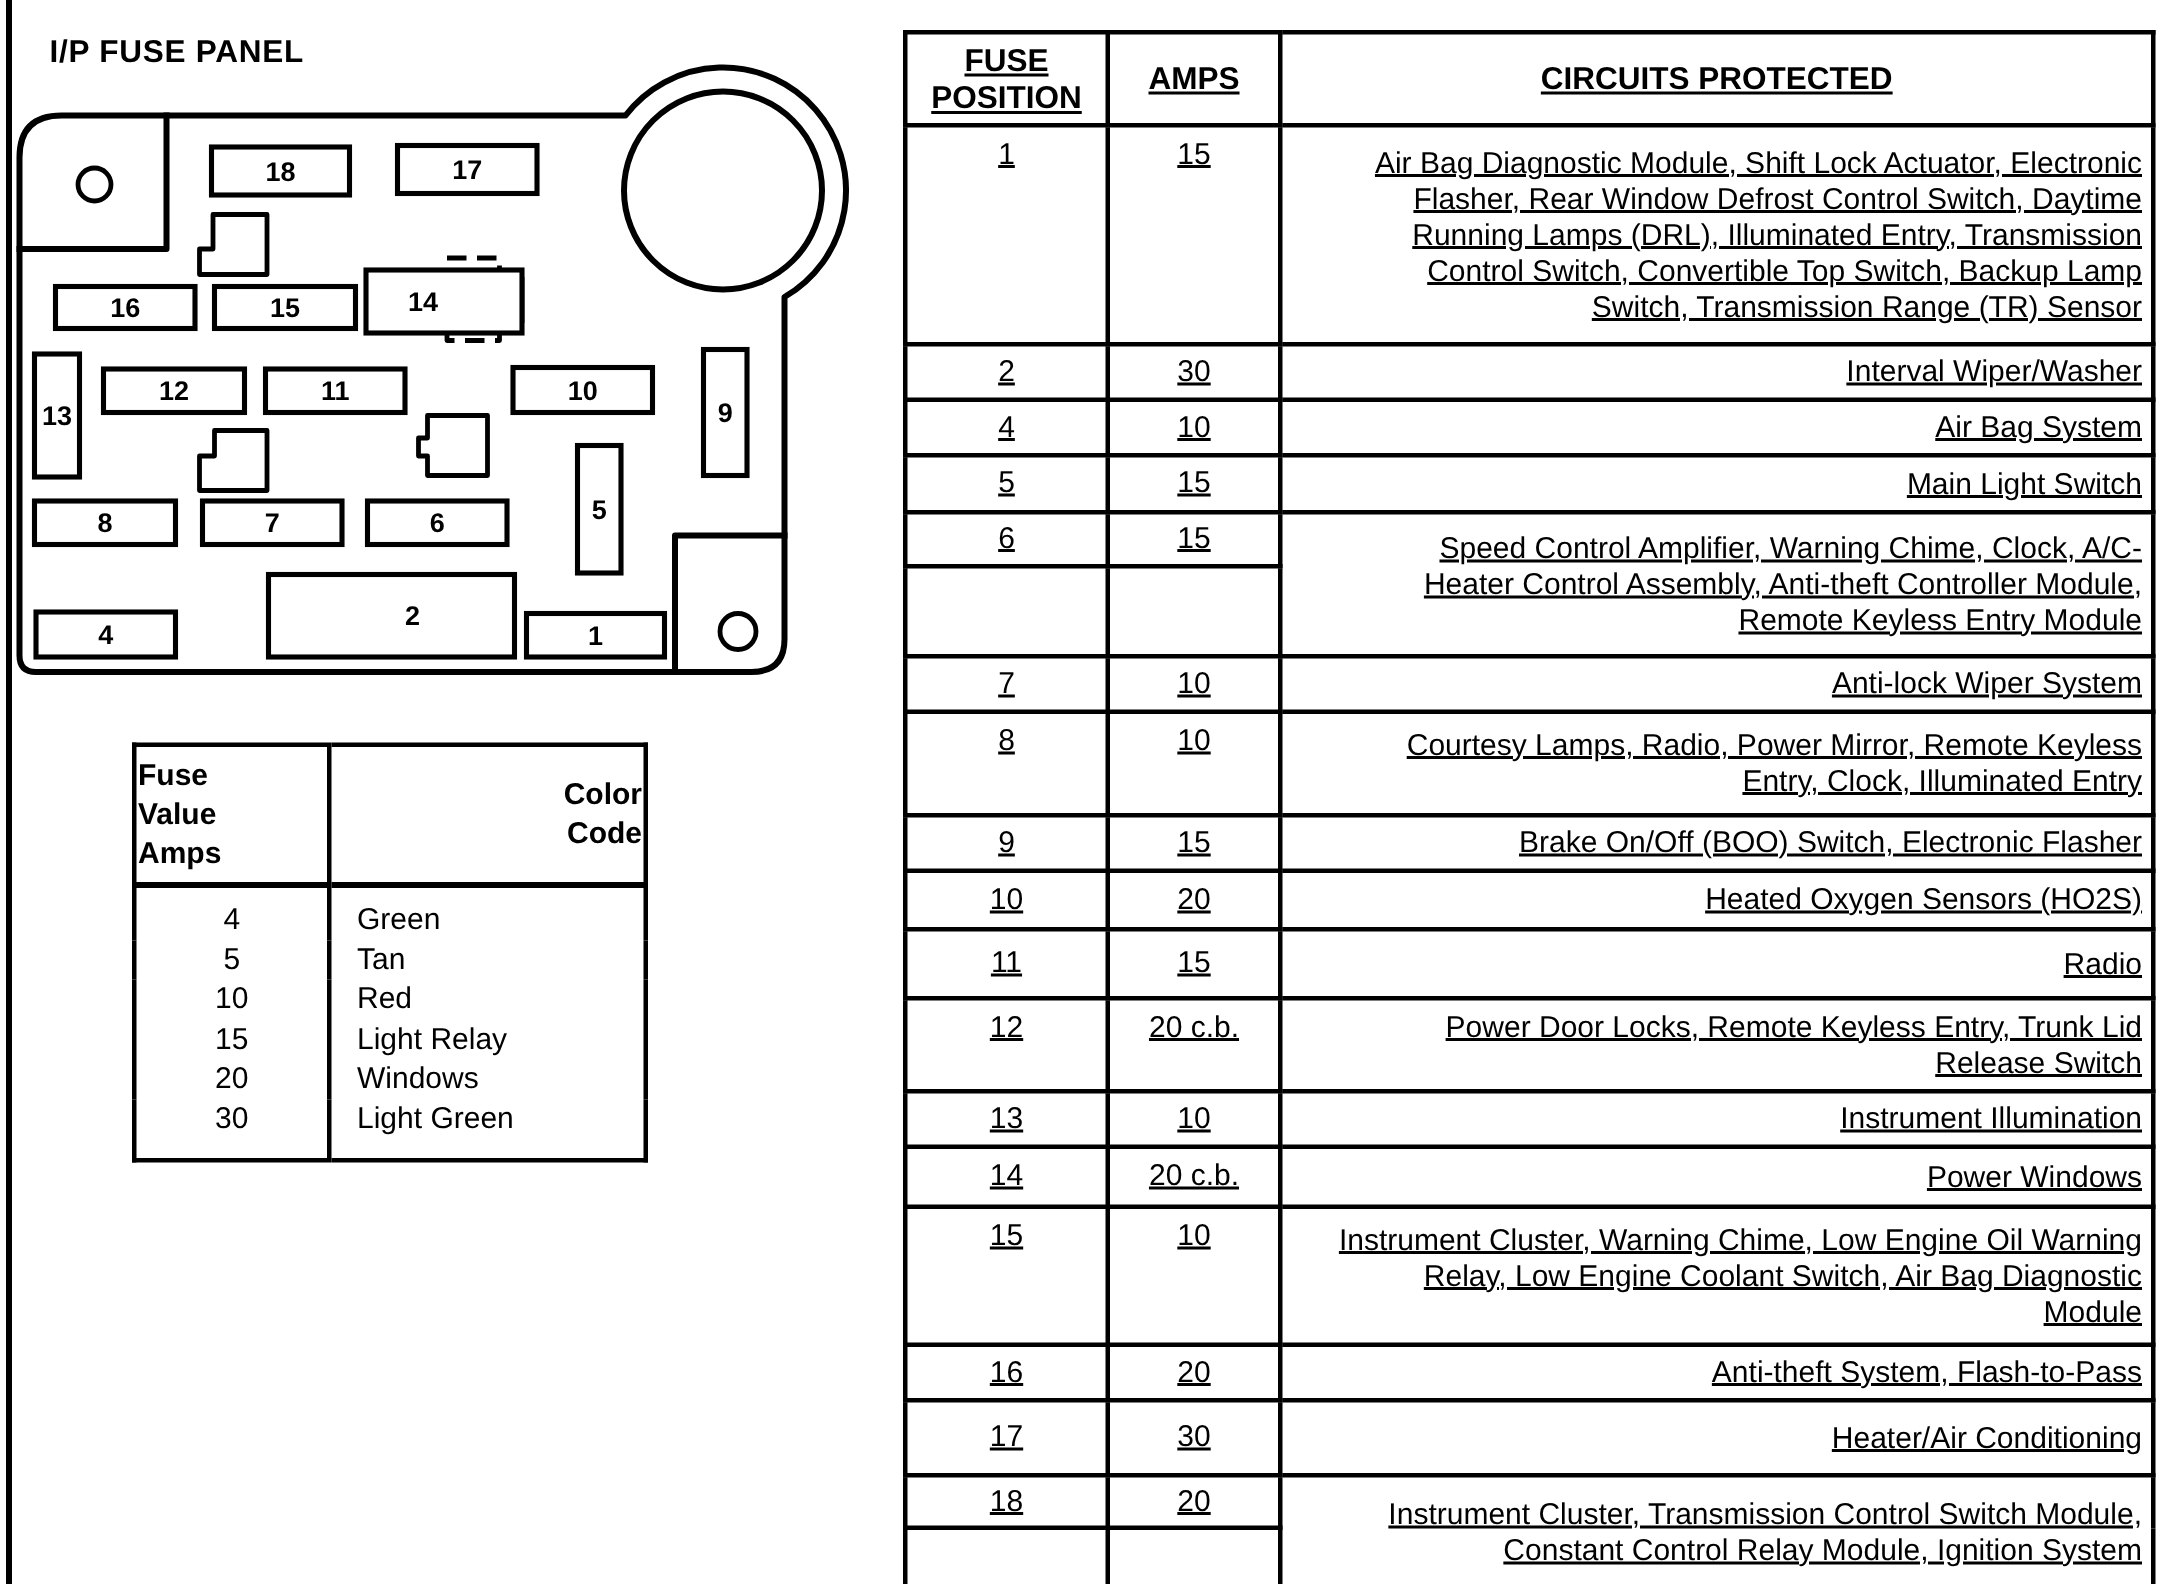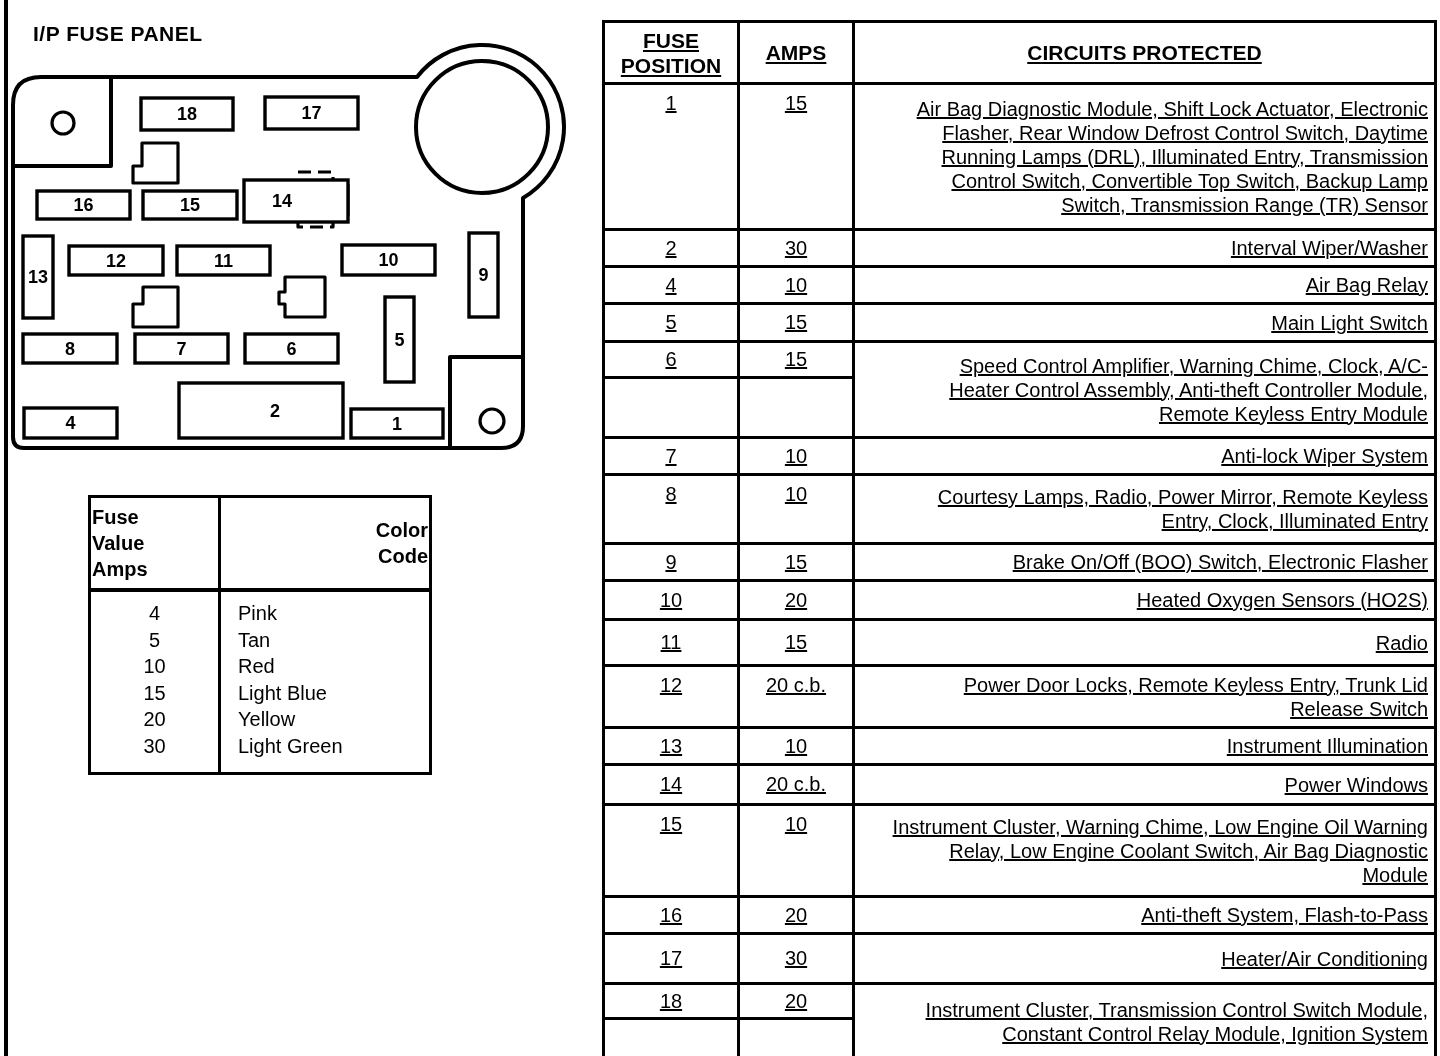--- a/index.html
+++ b/index.html
@@ -162,37 +162,37 @@
       <th class="c1">Fuse
 Value
 Amps</th>
       <th class="c2">Color
 Code</th>
     </tr>
   </thead>
   <tbody id="color-body">
       <tr>
         <td class="camp">4</td>
-        <td class="cname">Pink</td>
+        <td class="cname">Green</td>
       </tr>
       <tr>
         <td class="camp">5</td>
         <td class="cname">Tan</td>
       </tr>
       <tr>
         <td class="camp">10</td>
         <td class="cname">Red</td>
       </tr>
       <tr>
         <td class="camp">15</td>
-        <td class="cname">Light Blue</td>
+        <td class="cname">Light Relay</td>
       </tr>
       <tr>
         <td class="camp">20</td>
-        <td class="cname">Yellow</td>
+        <td class="cname">Windows</td>
       </tr>
       <tr>
         <td class="camp">30</td>
         <td class="cname">Light Green</td>
       </tr>
     </tbody>
 </table>
 
 <table class="fuse-table">
   <colgroup>
@@ -218,21 +218,21 @@
 Switch, Transmission Range (TR) Sensor</td>
       </tr>
       <tr style="height: 34px;">
         <td class="pos">2</td>
         <td class="amp">30</td>
         <td class="circ">Interval Wiper/Washer</td>
       </tr>
       <tr style="height: 37px;">
         <td class="pos">4</td>
         <td class="amp">10</td>
-        <td class="circ">Air Bag Relay</td>
+        <td class="circ">Air Bag System</td>
       </tr>
       <tr style="height: 38px;">
         <td class="pos">5</td>
         <td class="amp">15</td>
         <td class="circ">Main Light Switch</td>
       </tr>
       <tr style="height: 36px;">
         <td class="pos">6</td>
         <td class="amp">15</td>
         <td class="circ" rowspan="2">Speed Control Amplifier, Warning Chime, Clock, A/C-

